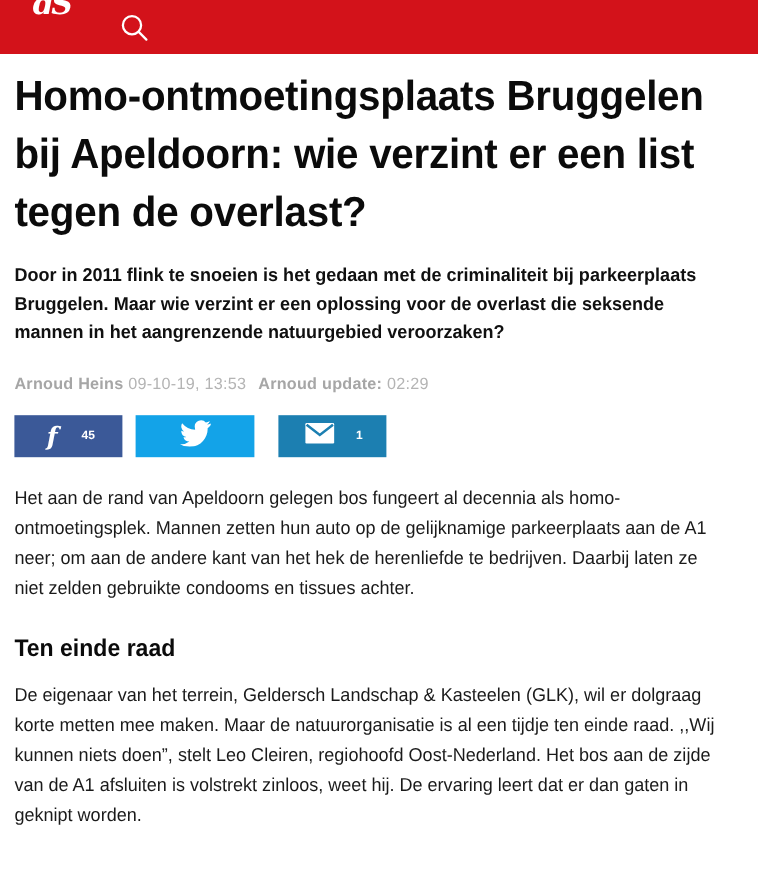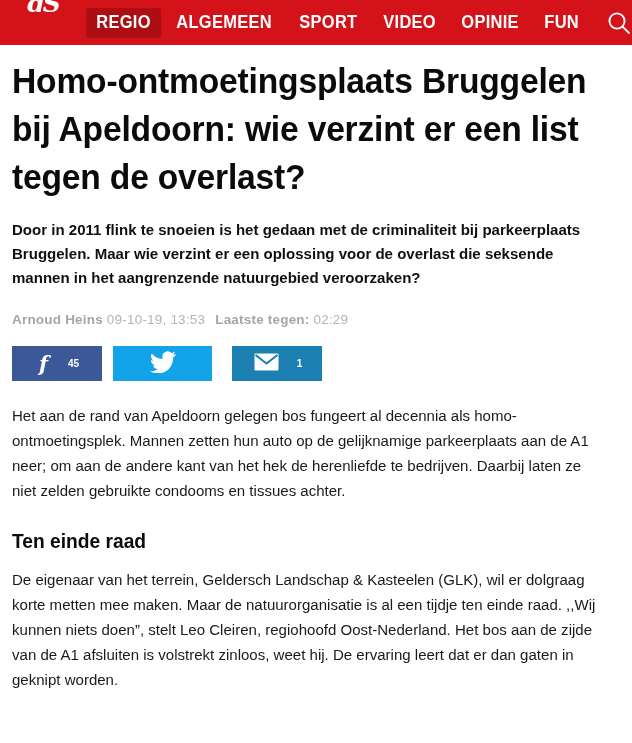--- a/index.html
+++ b/index.html
@@ -203,48 +203,40 @@
 </head>
 <body>
 
 <div class="topbar">
 
   <div class="logo">
     <div class="logo-mark">dS</div>
     <div class="logo-sub">DE STENTOR</div>
   </div>
 
-  <nav class="nav">
-    <div class="nav-item active">REGIO</div>
-    <div class="nav-item">ALGEMEEN</div>
-    <div class="nav-item">SPORT</div>
-    <div class="nav-item">VIDEO</div>
-    <div class="nav-item">OPINIE</div>
-    <div class="nav-item">FUN</div>
-  </nav>
 
   <div class="search-btn">
     <span>
       <svg width="26" height="26" viewBox="0 0 26 26" fill="none">
         <circle cx="11" cy="11" r="7.6" stroke="#ffffff" stroke-width="1.9"></circle>
         <line x1="16.6" y1="16.6" x2="23" y2="23" stroke="#ffffff" stroke-width="1.9" stroke-linecap="round"></line>
       </svg>
     </span>
   </div>
 </div>
 
 <div class="article">
 
   <h1 class="headline">Homo-ontmoetingsplaats Bruggelen bij Apeldoorn: wie verzint er een list tegen de overlast?</h1>
 
   <p class="intro">Door in 2011 flink te snoeien is het gedaan met de criminaliteit bij parkeerplaats Bruggelen. Maar wie verzint er een oplossing voor de overlast die seksende mannen in het aangrenzende natuurgebied veroorzaken?</p>
 
   <div class="byline">
     <span class="author">Arnoud Heins</span>
-    <span>09-10-19, 13:53</span><span class="gap"></span><span class="upd-label">Laatste tegen:</span>
+    <span>09-10-19, 13:53</span><span class="gap"></span><span class="upd-label">Arnoud update:</span>
     <span>02:29</span>
   </div>
 
   <div class="share">
 
     <div class="share-btn sb-facebook">
       <span class="fb-glyph">f</span>
       <span class="count">45</span>
     </div>
 

